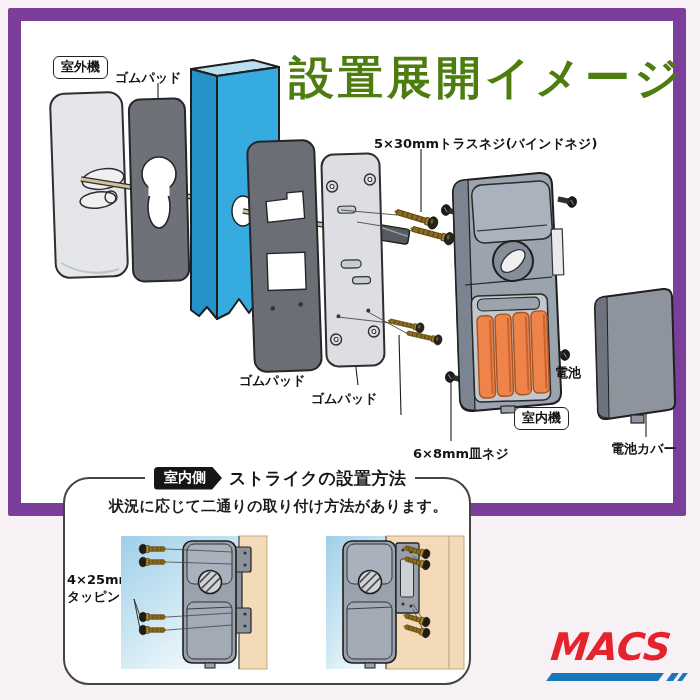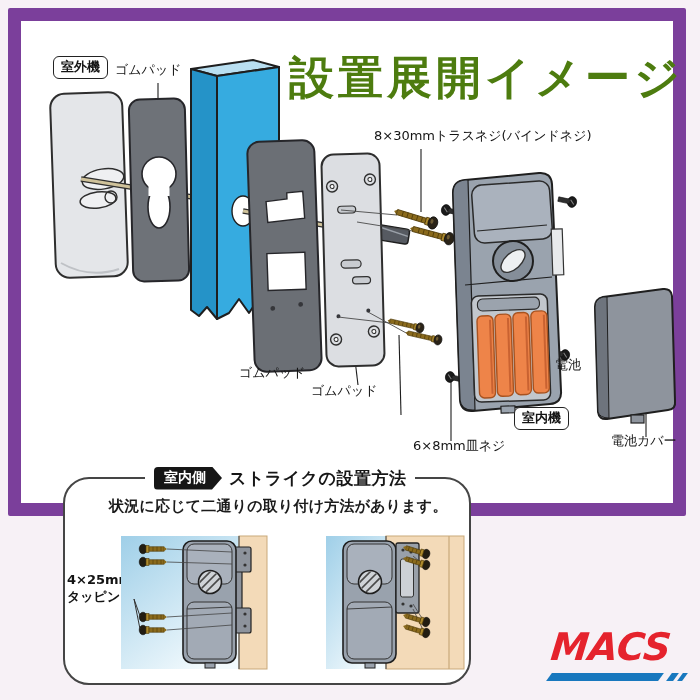--- a/index.html
+++ b/index.html
@@ -17,21 +17,21 @@
     border-radius:2px;
   }
   .content{position:absolute;inset:0;}
   
   .page-title{
     left:268px;top:27px;font-size:45px;font-weight:600;color:#4d7c0f;
     letter-spacing:4px;white-space:nowrap;
   }
   
   .lbl{
-    font-size:13px;font-weight:400;color:#141414;white-space:nowrap;line-height:1.15;
+    font-size:13px;font-weight:700;color:#141414;white-space:nowrap;line-height:1.15;margin-top:8px;
   }
   .boxed{
     border:1.5px solid #222;border-radius:6px;padding:1px 7px 2px 7px;background:#fff;
     font-size:13px;font-weight:600;color:#141414;white-space:nowrap;
   }
   
   .strike-box{
     left:42px;top:456px;width:408px;height:208px;
     border:2.5px solid #454545;border-radius:26px;background:#fff;box-sizing:border-box;
   }
@@ -212,21 +212,21 @@
 
     <g>
       <path d="M554 258 Q554 250 562 248 L622 240 Q630 239 631 247 L634 352 Q635 360 627 361 L566 370 Q558 371 557 363 Z" fill="#8e949d" stroke="#1f1f1f" stroke-width="2"></path>
       <path d="M554 258 Q554 250 562 248 L566 248 L568 369 Q559 369 557 363 Z" fill="#6e747d" stroke="#1f1f1f" stroke-width="1"></path>
       <rect x="590" y="366" width="13" height="8" fill="#8e949d" stroke="#222" stroke-width="1.2"></rect>
     </g>
   </svg>
 
   <div class="abs boxed" style="left:32px;top:35px;">室外機</div>
   <div class="abs lbl" style="left:94px;top:42px;">ゴムパッド</div>
-  <div class="abs lbl" style="left:353px;top:108px;">8×30mmトラスネジ(バインドネジ)</div>
+  <div class="abs lbl" style="left:353px;top:108px;">5×30mmトラスネジ(バインドネジ)</div>
   <div class="abs lbl" style="left:218px;top:345px;">ゴムパッド</div>
   <div class="abs lbl" style="left:290px;top:363px;">ゴムパッド</div>
   <div class="abs lbl" style="left:392px;top:418px;">6×8mm皿ネジ</div>
   <div class="abs lbl" style="left:534px;top:337px;">電池</div>
   <div class="abs boxed" style="left:493px;top:386px;">室内機</div>
   <div class="abs lbl" style="left:590px;top:413px;">電池カバー</div>
 
   <div class="abs page-title">設置展開イメージ</div>
 
   <div class="abs strike-box"></div>

